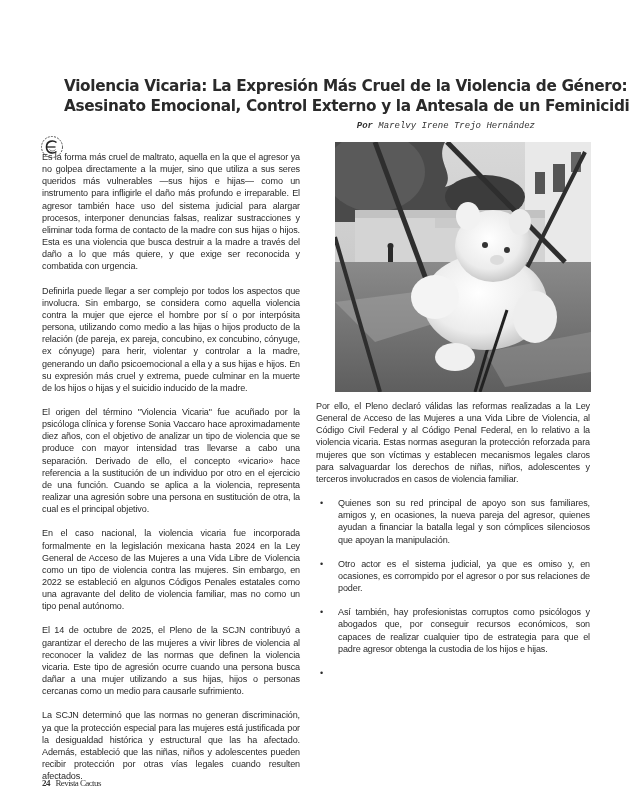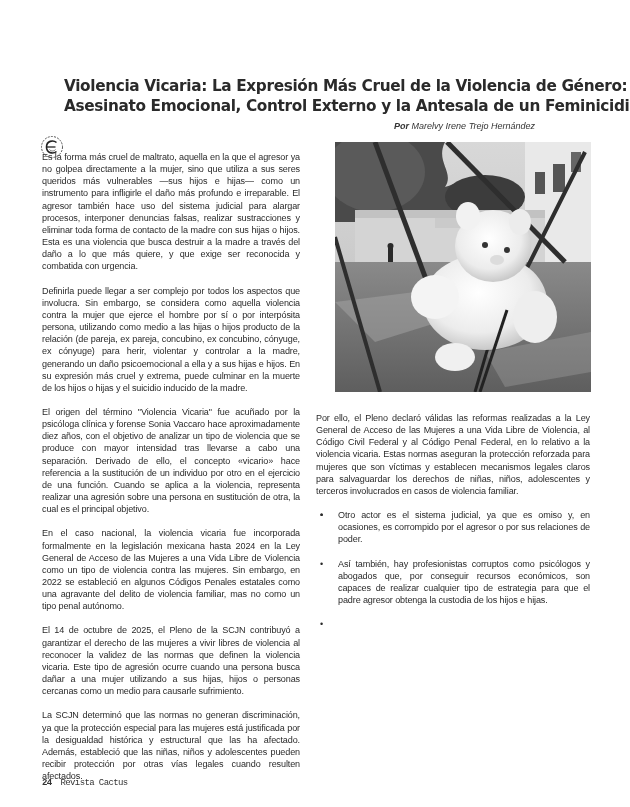--- a/index.html
+++ b/index.html
@@ -7,46 +7,46 @@
   .page { position: absolute; left: 0; top: 0; width: 569px; height: 807px; }
   .title {
     position: absolute; left: 64px; top: 76px; width: 520px;
     font-family: "DejaVu Sans", sans-serif; font-weight: bold;
     font-size: 15.3px; line-height: 20px; color: #2a2a2a; text-align: center;
     letter-spacing: -0.35px; margin: 0;
   }
   .title span { display: block; white-space: nowrap; }
   .byline {
     position: absolute; right: 34px; top: 121px;
-    font-family: Liberation Sans, sans-serif; font-style: italic;
+    font-family: Liberation Mono, monospace; font-style: italic;
     font-size: 9px; color: #333; white-space: nowrap;
   }
   .byline b { font-weight: bold; }
   .col {
     position: absolute; font-family: "Liberation Sans", sans-serif;
     font-size: 9.05px; line-height: 12.15px; color: #2b2b2b;
     text-align: justify; letter-spacing: -0.12px;
   }
   .col-left { left: 42px; top: 139px; width: 258px; }
-  .col-right { left: 316px; top: 412px; width: 274px; }
+  .col-right { left: 316px; top: 400px; width: 274px; }
   .col p { margin: 0 0 12px 0; }
   .lead { position: relative; padding-left: 22px; }
   .dropcap {
     position: absolute; left: -2px; top: -4px; width: 24px; height: 24px;
   }
   .bullets { list-style: none; margin: 0; padding: 0; }
   .bullets li { position: relative; padding-left: 22px; margin-bottom: 12px; text-align: justify; }
   .bullets li .dot { position: absolute; left: 4px; top: 0; }
   .photo {
     position: absolute; left: 335px; top: 142px; width: 256px; height: 250px;
     background: #9a9a9a; overflow: hidden;
   }
   .footer {
     position: absolute; left: 42px; top: 778px;
-    font-family: Liberation Mono, monospace; font-size: 9px;
+    font-family: Liberation Serif, serif; font-size: 9px;
     color: #333; letter-spacing: -0.6px; font-stretch: condensed;
   }
   .footer .num { font-weight: bold; margin-right: 4px; }
 </style>
 </head>
 <body>
 
 <div class="page">
 
   <h1 class="title">
@@ -140,20 +140,21 @@
       </g>
       <line x1="145" y1="250" x2="172" y2="168" stroke="#222" stroke-width="3"></line>
     </svg>
   </div>
 
   <div class="col col-right">
     <p>Por ello, el Pleno declaró válidas las reformas realizadas a la Ley General de Acceso de las Mujeres a una Vida Libre de Violencia, al Código Civil Federal y al Código Penal Federal, en lo relativo a la violencia vicaria. Estas normas aseguran la protección reforzada para mujeres que son víctimas y establecen mecanismos legales claros para salvaguardar los derechos de niñas, niños, adolescentes y terceros involucrados en casos de violencia familiar.</p>
     <ul class="bullets">
       <li>
         <span class="dot">•</span>
+        <span>Quienes son su red principal de apoyo son sus familiares, amigos y, en ocasiones, la nueva pareja del agresor, quienes ayudan a financiar la batalla legal y son cómplices silenciosos que apoyan la manipulación.</span>
       </li>
       <li>
         <span class="dot">•</span>
         <span>Otro actor es el sistema judicial, ya que es omiso y, en ocasiones, es corrompido por el agresor o por sus relaciones de poder.</span>
       </li>
       <li>
         <span class="dot">•</span>
         <span>Así también, hay profesionistas corruptos como psicólogos y abogados que, por conseguir recursos económicos, son capaces de realizar cualquier tipo de estrategia para que el padre agresor obtenga la custodia de los hijos e hijas.</span>
       </li>
       <li>

